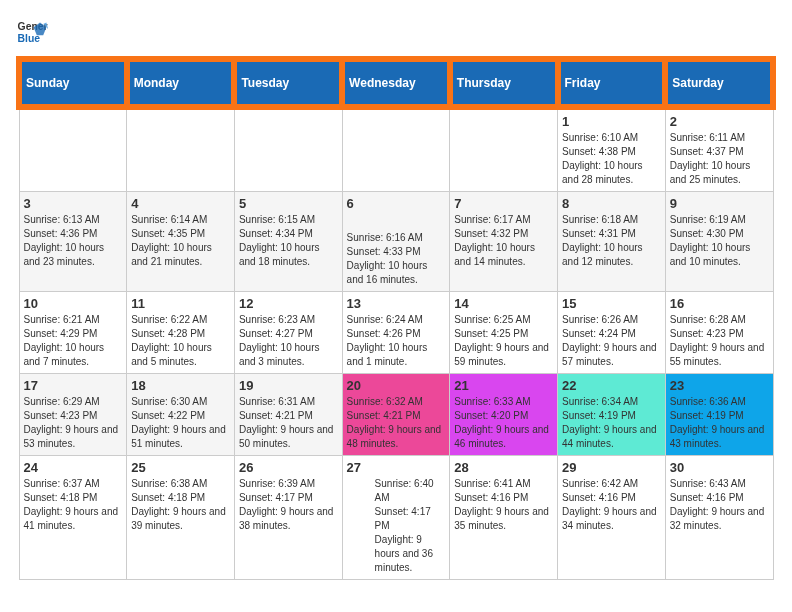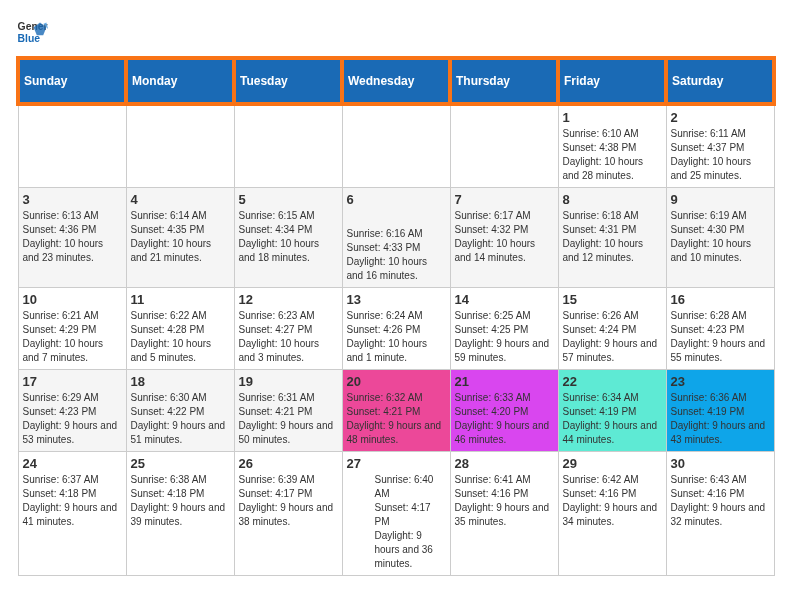--- a/index.html
+++ b/index.html
@@ -42,21 +42,21 @@
       border-collapse: collapse;
       table-layout: fixed;
     }
     thead tr th {
       background: #1a6ab5;
       color: #fff;
       font-size: 12px;
       font-weight: bold;
       padding: 14px 4px;
       text-align: left;
-      border: 4px solid #f97316;
+      border: 6px solid #f97316;
     }
     tbody tr td {
       vertical-align: top;
       padding: 4px;
       border: 1px solid #ccc;
       font-size: 10px;
       color: #333;
       height: 80px;
       background: #fff;
     }

